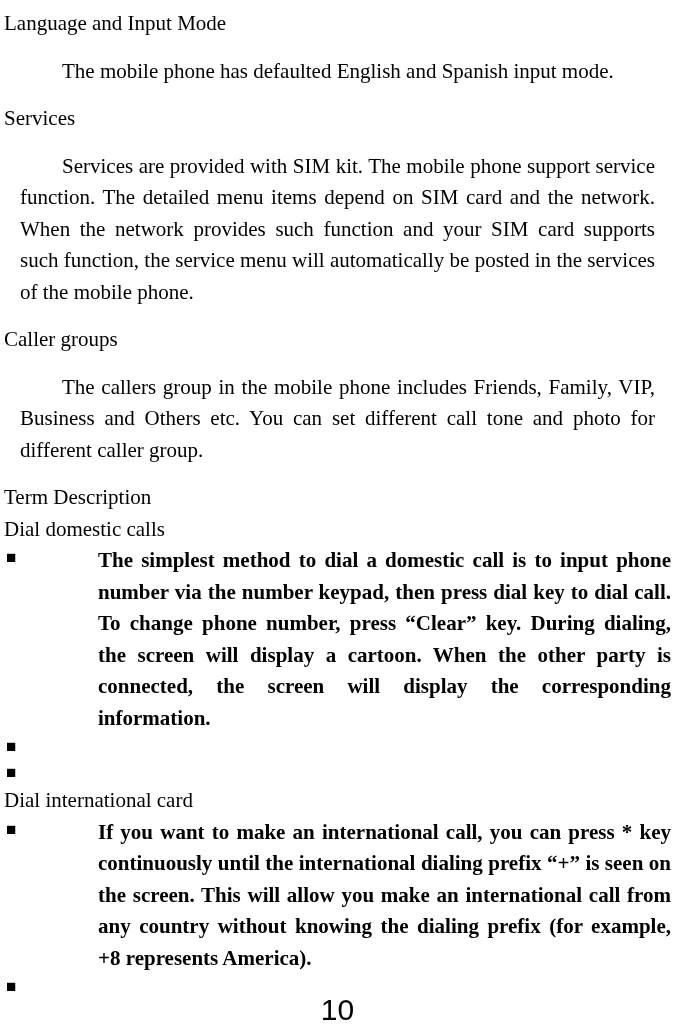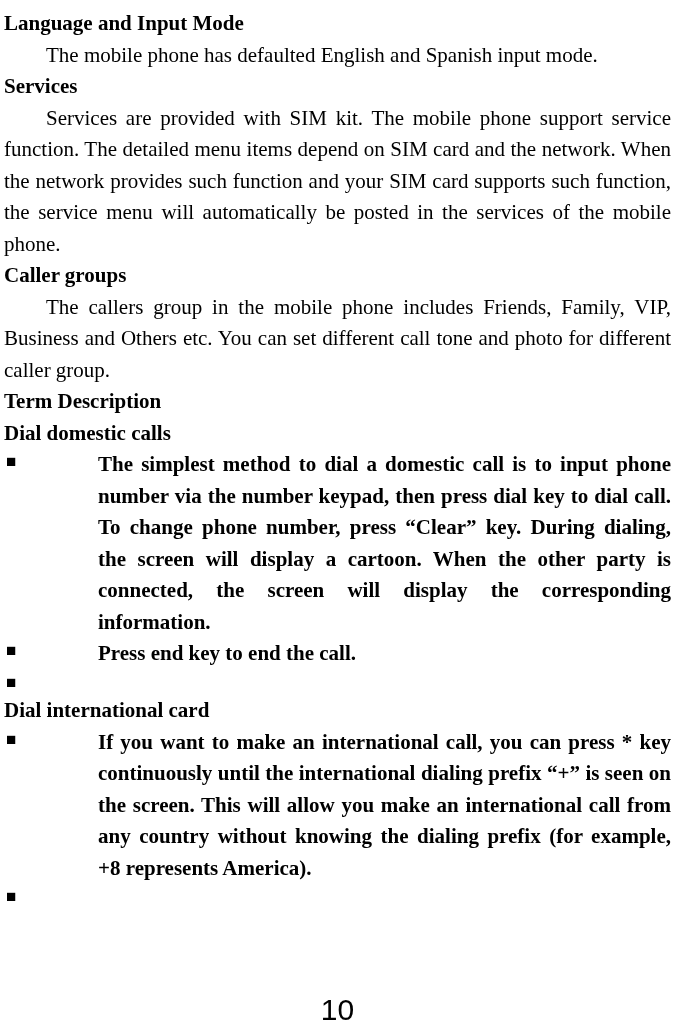--- a/index.html
+++ b/index.html
@@ -12,28 +12,28 @@
       height: 1036px;
       font-family: 'Times New Roman', Times, serif;
       font-size: 21px;
       line-height: 1.5;
       color: #000;
       background: #fff;
       padding: 8px 4px;
       position: relative;
     }
     .heading {
-      font-weight: bold;
+      font-weight: normal;
       font-size: 21px;
       margin: 0;
     }
     .para {
       text-indent: 42px;
       text-align: justify;
-      margin: 0;
+      margin: 16px;
     }
     .bullet-item {
       display: flex;
       align-items: flex-start;
       margin: 0;
     }
     .bullet-marker {
       width: 94px;
       flex-shrink: 0;
       padding-left: 2px;
@@ -68,21 +68,20 @@
 <div class="heading">Term Description</div>
 
 <div class="heading">Dial domestic calls</div>
 
 <div class="bullet-item">
   <span class="bullet-marker">■</span>
   <span class="bullet-text">The simplest method to dial a domestic call is to input phone number via the number keypad, then press dial key to dial call. To change phone number, press “Clear” key. During dialing, the screen will display a cartoon. When the other party is connected, the screen will display the corresponding information.</span>
 </div>
 <div class="bullet-item">
   <span class="bullet-marker">■</span>
-  <span class="bullet-text">Press end key to end the call.</span>
 </div>
 <div class="bullet-item">
   <span class="bullet-marker">■</span>
 </div>
 
 <div class="heading">Dial international card</div>
 
 <div class="bullet-item">
   <span class="bullet-marker">■</span>
   <span class="bullet-text">If you want to make an international call, you can press * key continuously until the international dialing prefix “+” is seen on the screen. This will allow you make an international call from any country without knowing the dialing prefix (for example, +8 represents America).</span>

